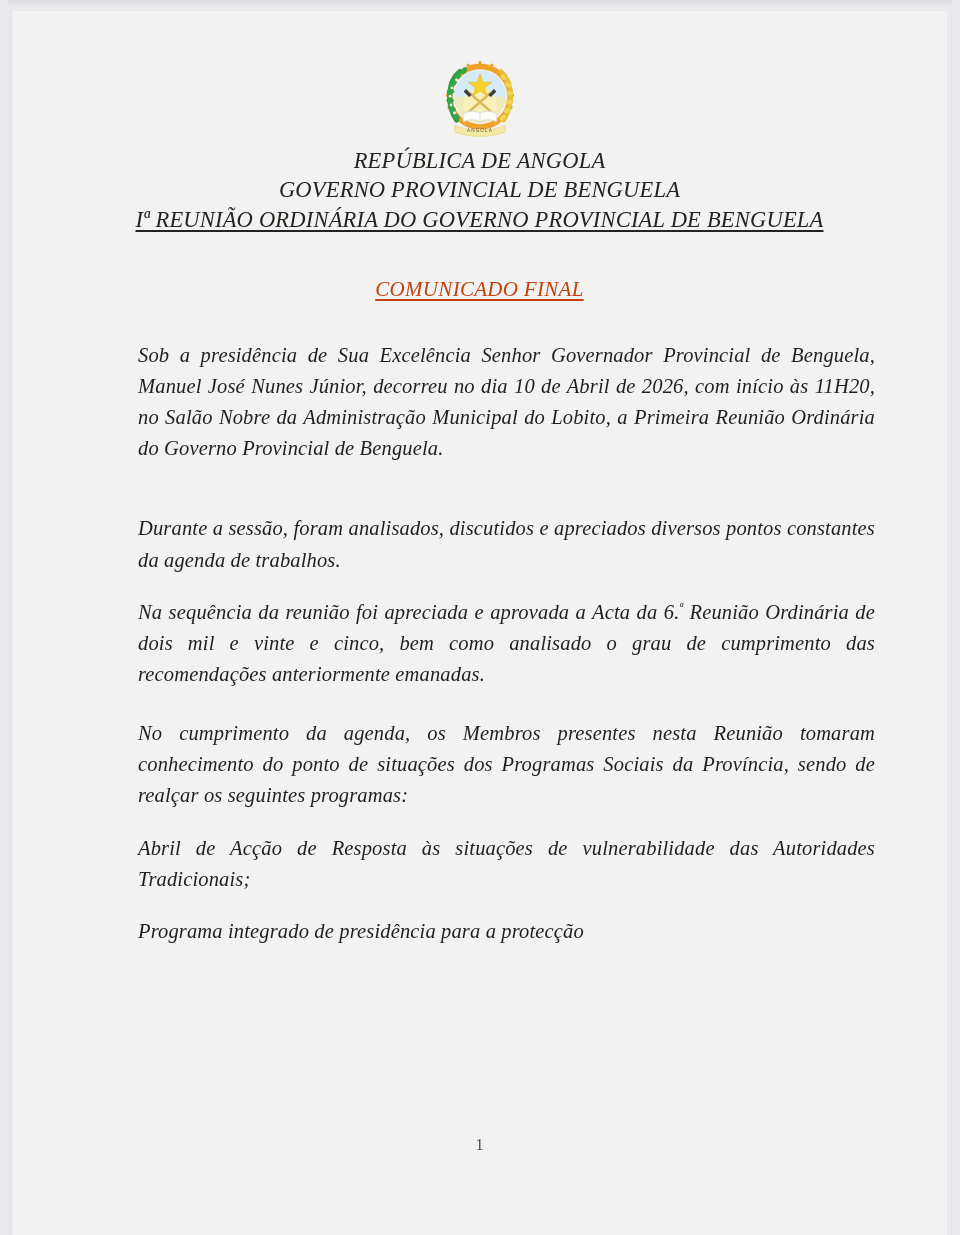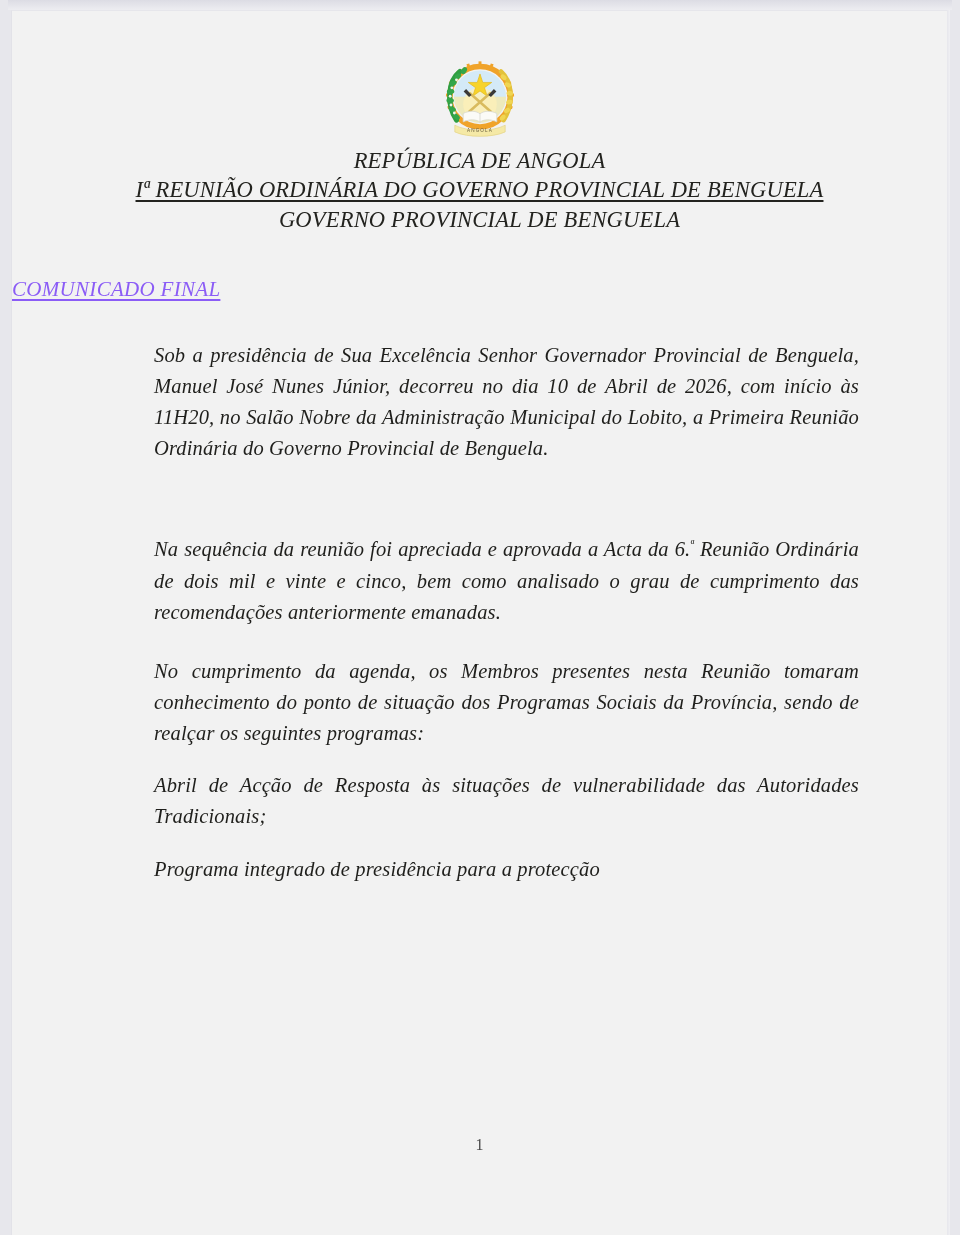--- a/index.html
+++ b/index.html
@@ -77,32 +77,33 @@
     letter-spacing: 0.2px;
     white-space: nowrap;
   }
   .title-line.underlined {
     text-decoration: underline;
     text-underline-offset: 3px;
     white-space: normal;
   }
 
   .subtitle {
+    text-align: center;
     margin-top: 43px;
     font-style: italic;
     font-size: 21px;
-    color: #8b5cf6;
+    color: #c2410c;
     text-decoration: underline;
     text-underline-offset: 3px;
     letter-spacing: 0.3px;
   }
 
   
   .body-text {
-    margin: 16px;
+    margin: 0;
     padding: 0 72px 0 126px;
   }
   .para {
     font-style: italic;
     font-size: 20.5px;
     line-height: 1.52;
     color: #1f1f1c;
     text-align: justify;
     text-justify: inter-word;
     margin: 0;
@@ -209,43 +210,44 @@
         <path d="M60 132 C76 124 92 126 100 133 C108 126 124 124 140 132 L140 152 C124 145 108 146 100 153 C92 146 76 145 60 152 Z" fill="#fbfbf7" stroke="#d9d9cf" stroke-width="2"></path>
         <line x1="100" y1="133" x2="100" y2="153" stroke="#d0d0c6" stroke-width="1.6"></line>
 
         <path d="M40 160 C70 176 130 176 160 160 L160 176 C130 190 70 190 40 176 Z" fill="#f5e9a6" stroke="#e2d17f" stroke-width="1.5"></path>
         <text x="100" y="177" font-family="'Liberation Sans', sans-serif" font-size="11" fill="#6b6140" text-anchor="middle" letter-spacing="2.6">ANGOLA</text>
       </svg>
     </div>
 
     <div class="title-block">
       <div class="title-line">REPÚBLICA DE ANGOLA</div>
+      <div class="title-line">GOVERNO PROVINCIAL DE BENGUELA</div>
       <div class="title-line underlined">Iª REUNIÃO ORDINÁRIA DO GOVERNO PROVINCIAL DE BENGUELA</div>
-      <div class="title-line">GOVERNO PROVINCIAL DE BENGUELA</div>
     </div>
 
     <div class="subtitle">COMUNICADO FINAL</div>
 
     <div class="body-text">
 
       <p class="para first">Sob a presidência de Sua Excelência Senhor Governador Provincial de Benguela, Manuel José Nunes Júnior, decorreu no dia 10 de Abril de 2026, com início às 11H20, no Salão Nobre da Administração Municipal do Lobito, a Primeira Reunião Ordinária do Governo Provincial de Benguela.</p>
 
       <div class="gap-lg"></div>
 
 
       <div class="gap-md"></div>
 
+      <p class="para">Durante a sessão, foram analisados, discutidos e apreciados diversos pontos constantes da agenda de trabalhos.</p>
 
       <div class="gap-md"></div>
 
       <p class="para"><span>Na sequência da reunião foi apreciada e aprovada a Acta da 6.</span><sup class="ord">ª</sup><span> Reunião Ordinária de dois mil e vinte e cinco, bem como analisado o grau de cumprimento das recomendações anteriormente emanadas.</span></p>
 
       <div class="gap-lg"></div>
 
-      <p class="para">No cumprimento da agenda, os Membros presentes nesta Reunião tomaram conhecimento do ponto de situação dos Programas Sociais da Província, sendo de realçar os seguintes programas:</p>
+      <p class="para">No cumprimento da agenda, os Membros presentes nesta Reunião tomaram conhecimento do ponto de situações dos Programas Sociais da Província, sendo de realçar os seguintes programas:</p>
 
       <div class="gap-md"></div>
 
       <p class="para">Abril de Acção de Resposta às situações de vulnerabilidade das Autoridades Tradicionais;</p>
 
       <div class="gap-md"></div>
 
       <p class="para">Programa integrado de presidência para a protecção</p>
 
     </div>

